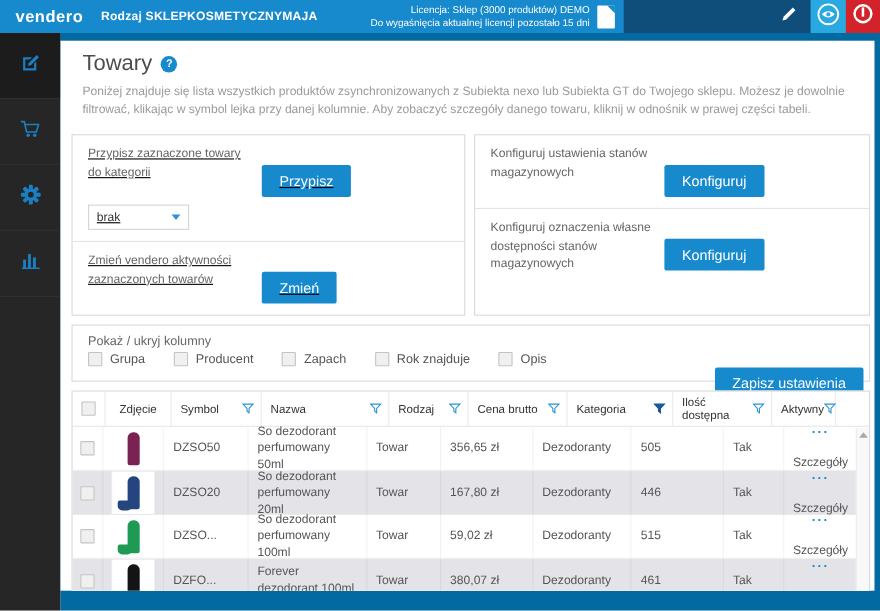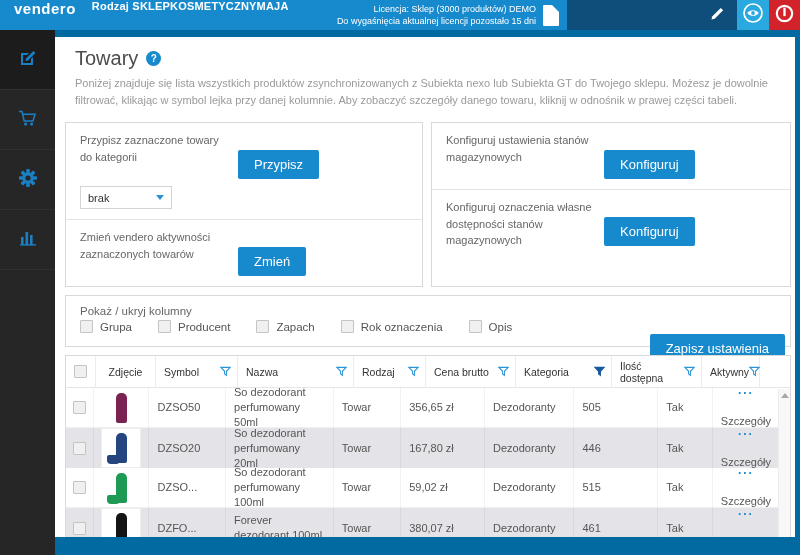--- a/index.html
+++ b/index.html
@@ -5,21 +5,21 @@
   * { box-sizing: border-box; }
   html,body { margin:0; padding:0; }
   body {
     width:800px; height:555px; position:relative; overflow:hidden;
     background:#e6e6e6; font-family:"Liberation Sans", sans-serif;
   }
 
   
   .topbar { position:absolute; left:0; top:0; width:800px; height:30px;
     background:#1789cd; display:flex; align-items:stretch; z-index:5; }
-  .brand { display:flex; align-items:flex-start; gap:16px; padding-left:14px; }
+  .brand { display:flex; align-items:center; gap:16px; padding-left:14px; }
   .logo { color:#fff; font-size:15px; font-weight:bold; letter-spacing:0.5px; }
   .shop { color:#fff; font-size:11px; font-weight:bold; letter-spacing:0.2px; }
   .spacer { flex:1; }
   .license { display:flex; align-items:center; gap:7px; padding:0 8px; }
   .lic-text { text-align:right; color:#fff; font-size:9px; line-height:1.35; }
   .doc { width:16px; height:21px; background:#fff; position:relative; border-radius:1px; }
   .doc::before { content:""; position:absolute; top:0; right:0;
     border-style:solid; border-width:0 7px 7px 0;
     border-color:transparent #1789cd transparent transparent; }
   .navy { width:170px; background:#0f4e7a; display:flex; align-items:center;
@@ -41,21 +41,21 @@
 
   .page-head { margin-left:10px; display:flex; align-items:center; gap:8px; }
   .page-title { font-size:20px; color:#4c4c4c; }
   .help { width:15px; height:15px; border-radius:50%; background:#1789cd; color:#fff;
     font-size:10px; font-weight:bold; display:flex; align-items:center; justify-content:center; cursor:pointer; }
   .desc { margin:5px 10px 0 10px; font-size:11px; color:#9a9a9a; line-height:1.55; max-width:700px; }
 
   
   .panels { display:flex; gap:8px; margin-top:13px; }
   .panel { border:1px solid #d9d9d9; background:#fff; }
-  .panel.left { width:358px; flex:none; }
+  .panel.left { width:358px; flex:none;text-decoration:underline; }
   .panel.right { flex:1; }
   .p-row { display:flex; align-items:flex-start; padding:9px 14px 10px 14px; min-height:53px; }
   .p-row + .p-row { border-top:1px solid #e3e3e3; }
   .p-left { width:158px; padding-right:8px; }
   .p-label { font-size:11px; color:#666; line-height:1.5; }
   .btn { background:#1789cd; color:#fff; font-size:13px; padding:7px 16px;
     border-radius:2px; cursor:pointer; white-space:nowrap; margin-top:18px; }
   .dropdown { margin-top:21px; width:92px; height:23px; border:1px solid #d4d4d4; background:#fff;
     display:flex; align-items:center; justify-content:space-between; padding:0 7px; cursor:pointer; }
   .dd-value { font-size:11px; color:#333; }
@@ -259,21 +259,21 @@
         <span class="check">
             <span class="checkbox"></span>
             <span>Producent</span>
           </span>
         <span class="check">
             <span class="checkbox"></span>
             <span>Zapach</span>
           </span>
         <span class="check">
             <span class="checkbox"></span>
-            <span>Rok oznaczenia</span>
+            <span>Rok znajduje</span>
           </span>
         <span class="check">
             <span class="checkbox"></span>
             <span>Opis</span>
           </span>
       </div>
       <div class="btn save-btn">Zapisz ustawienia</div>
     </div>
 
     <div class="grid">

